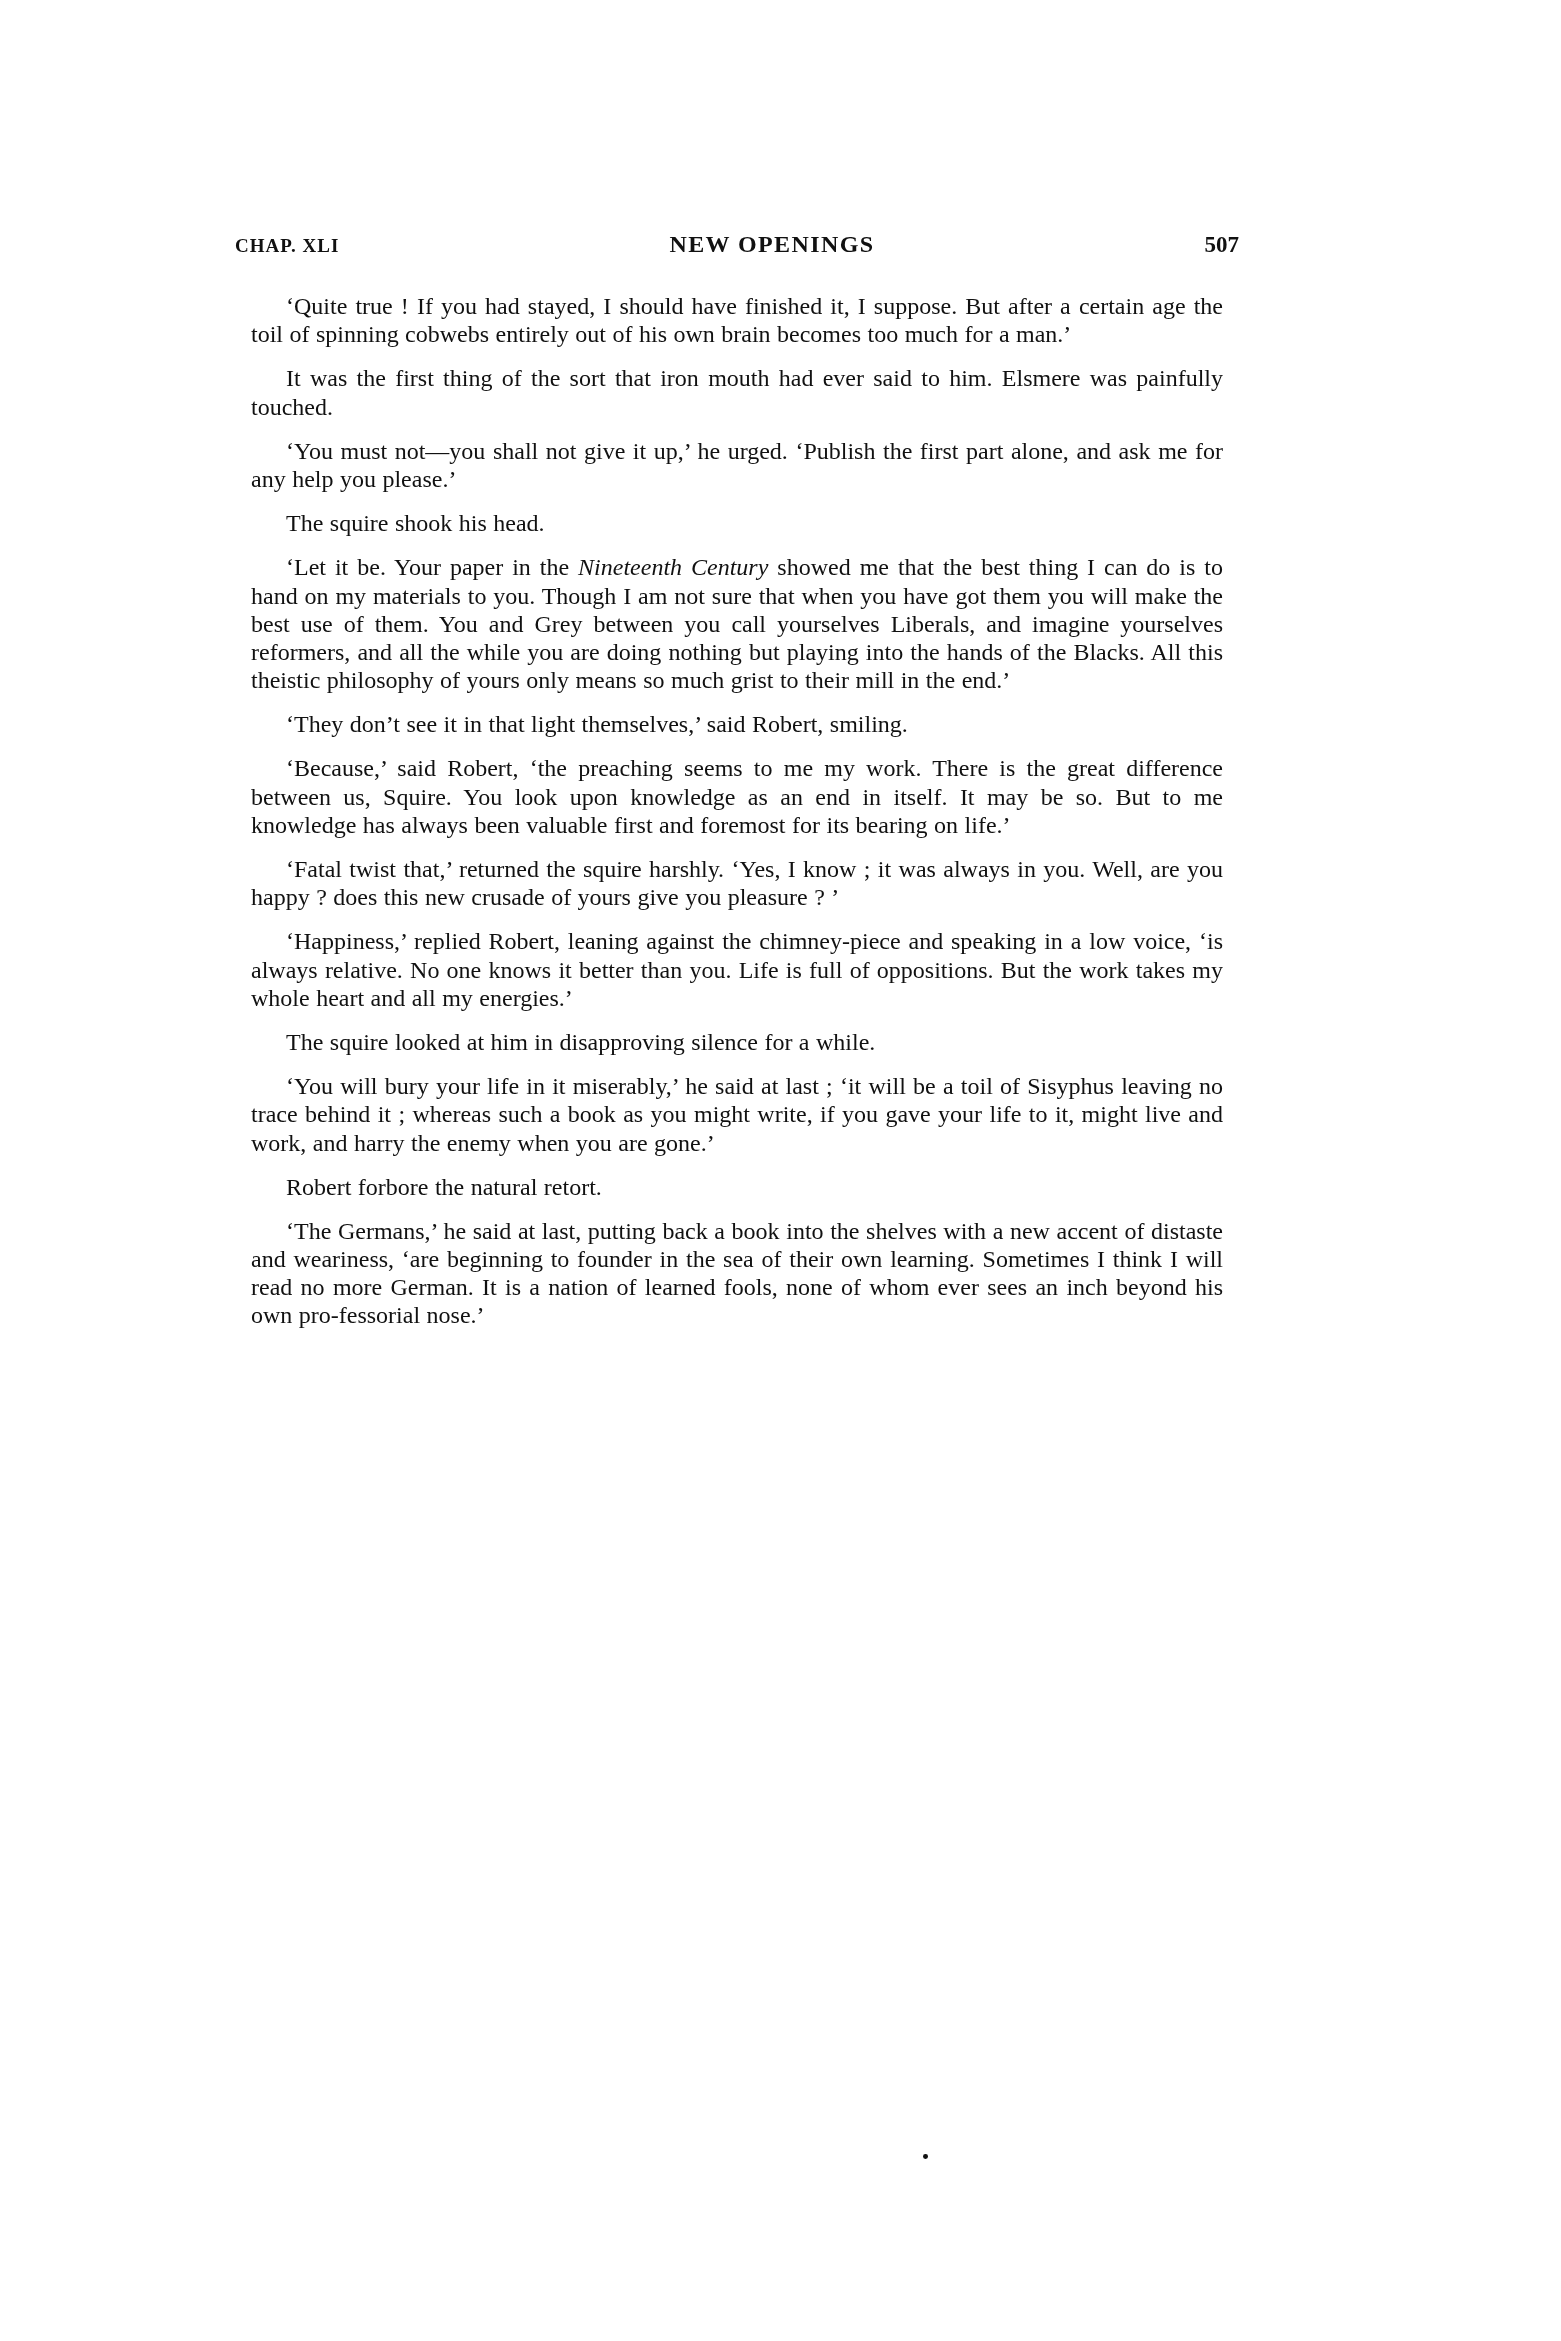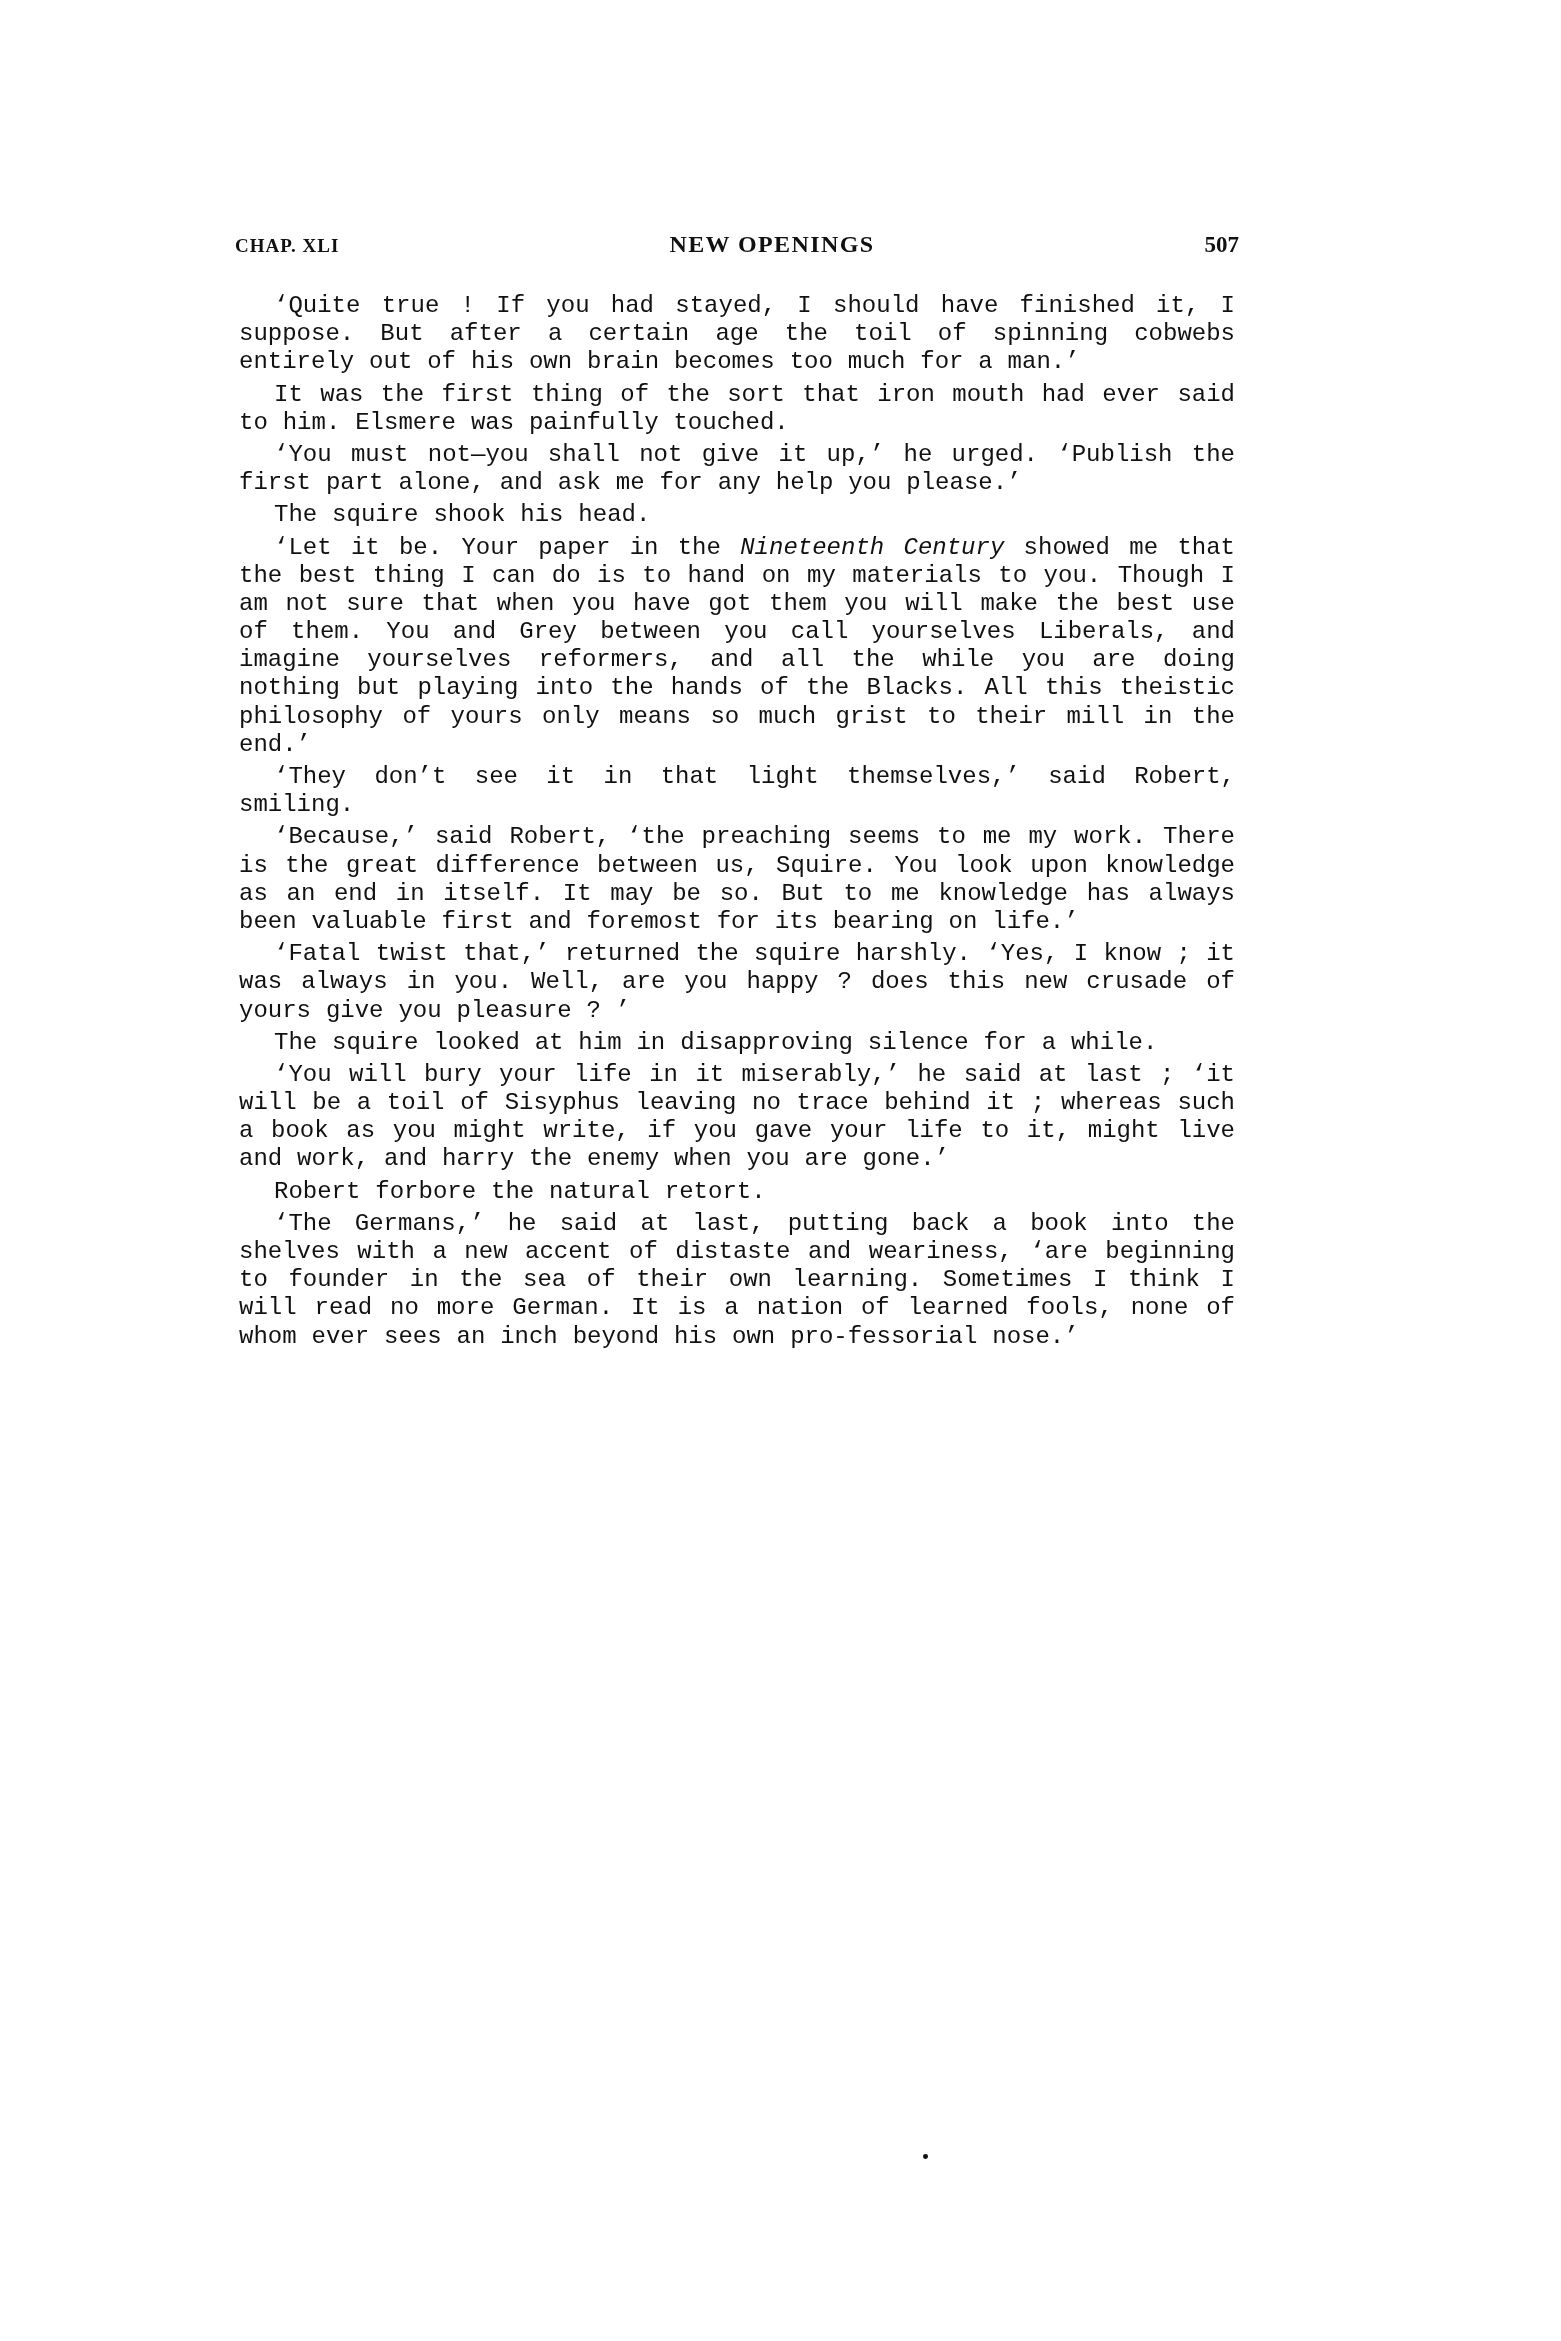--- a/index.html
+++ b/index.html
@@ -52,28 +52,27 @@
     text-align: center;
     flex: 1;
   }
   .folio {
     font-size: 23px;
     font-weight: bold;
     white-space: nowrap;
     text-align: center;
   }
   .body-text p {
-    margin: 4px;
+    margin: 16px;
     font-size: 24px;
     line-height: 1.175;
     text-align: justify;
     text-indent: 35px;
     hyphens: manual;
     word-spacing: 0.02em;
-    font-family: Liberation Mono, monospace;
   }
   .it {
     font-style: italic;
   }
   .bottom-dot {
     position: absolute;
     left: 923px;
     top: 2154px;
     width: 4.8px;
     height: 4.8px;
@@ -96,20 +95,21 @@
 
     <div class="body-text">
       <p>‘Quite true !  If you had stayed, I should have finished it, I suppose.  But after a certain age the toil of spinning cobwebs entirely out of his own brain becomes too much for a man.’</p>
       <p>It was the first thing of the sort that iron mouth had ever said to him.  Elsmere was painfully touched.</p>
       <p>‘You must not—you shall not give it up,’ he urged.  ‘Publish the first part alone, and ask me for any help you please.’</p>
       <p>The squire shook his head.</p>
       <p>‘Let it be.  Your paper in the <span class="it">Nineteenth Century</span> showed me that the best thing I can do is to hand on my materials to you.  Though I am not sure that when you have got them you will make the best use of them.  You and Grey between you call yourselves Liberals, and imagine yourselves reformers, and all the while you are doing nothing but playing into the hands of the Blacks.  All this theistic philosophy of yours only means so much grist to their mill in the end.’</p>
       <p>‘They don’t see it in that light themselves,’ said Robert, smiling.</p>
       <p>‘Because,’ said Robert, ‘the preaching seems to me my work.  There is the great difference between us, Squire.  You look upon knowledge as an end in itself.  It may be so.  But to me knowledge has always been valuable first and foremost for its bearing on life.’</p>
       <p>‘Fatal twist that,’ returned the squire harshly.  ‘Yes, I know ; it was always in you.  Well, are you happy ? does this new crusade of yours give you pleasure ? ’</p>
+      <p>‘Happiness,’ replied Robert, leaning against the chimney-piece and speaking in a low voice, ‘is always relative.  No one knows it better than you.  Life is full of oppositions.  But the work takes my whole heart and all my energies.’</p>
       <p>The squire looked at him in disapproving silence for a while.</p>
       <p>‘You will bury your life in it miserably,’ he said at last ; ‘it will be a toil of Sisyphus leaving no trace behind it ; whereas such a book as you might write, if you gave your life to it, might live and work, and harry the enemy when you are gone.’</p>
       <p>Robert forbore the natural retort.</p>
       <p>‘The Germans,’ he said at last, putting back a book into the shelves with a new accent of distaste and weariness, ‘are beginning to founder in the sea of their own learning.  Sometimes I think I will read no more German.  It is a nation of learned fools, none of whom ever sees an inch beyond his own pro-fessorial nose.’</p>
     </div>
 
   </div>
 
   <div class="bottom-dot"></div>
 

